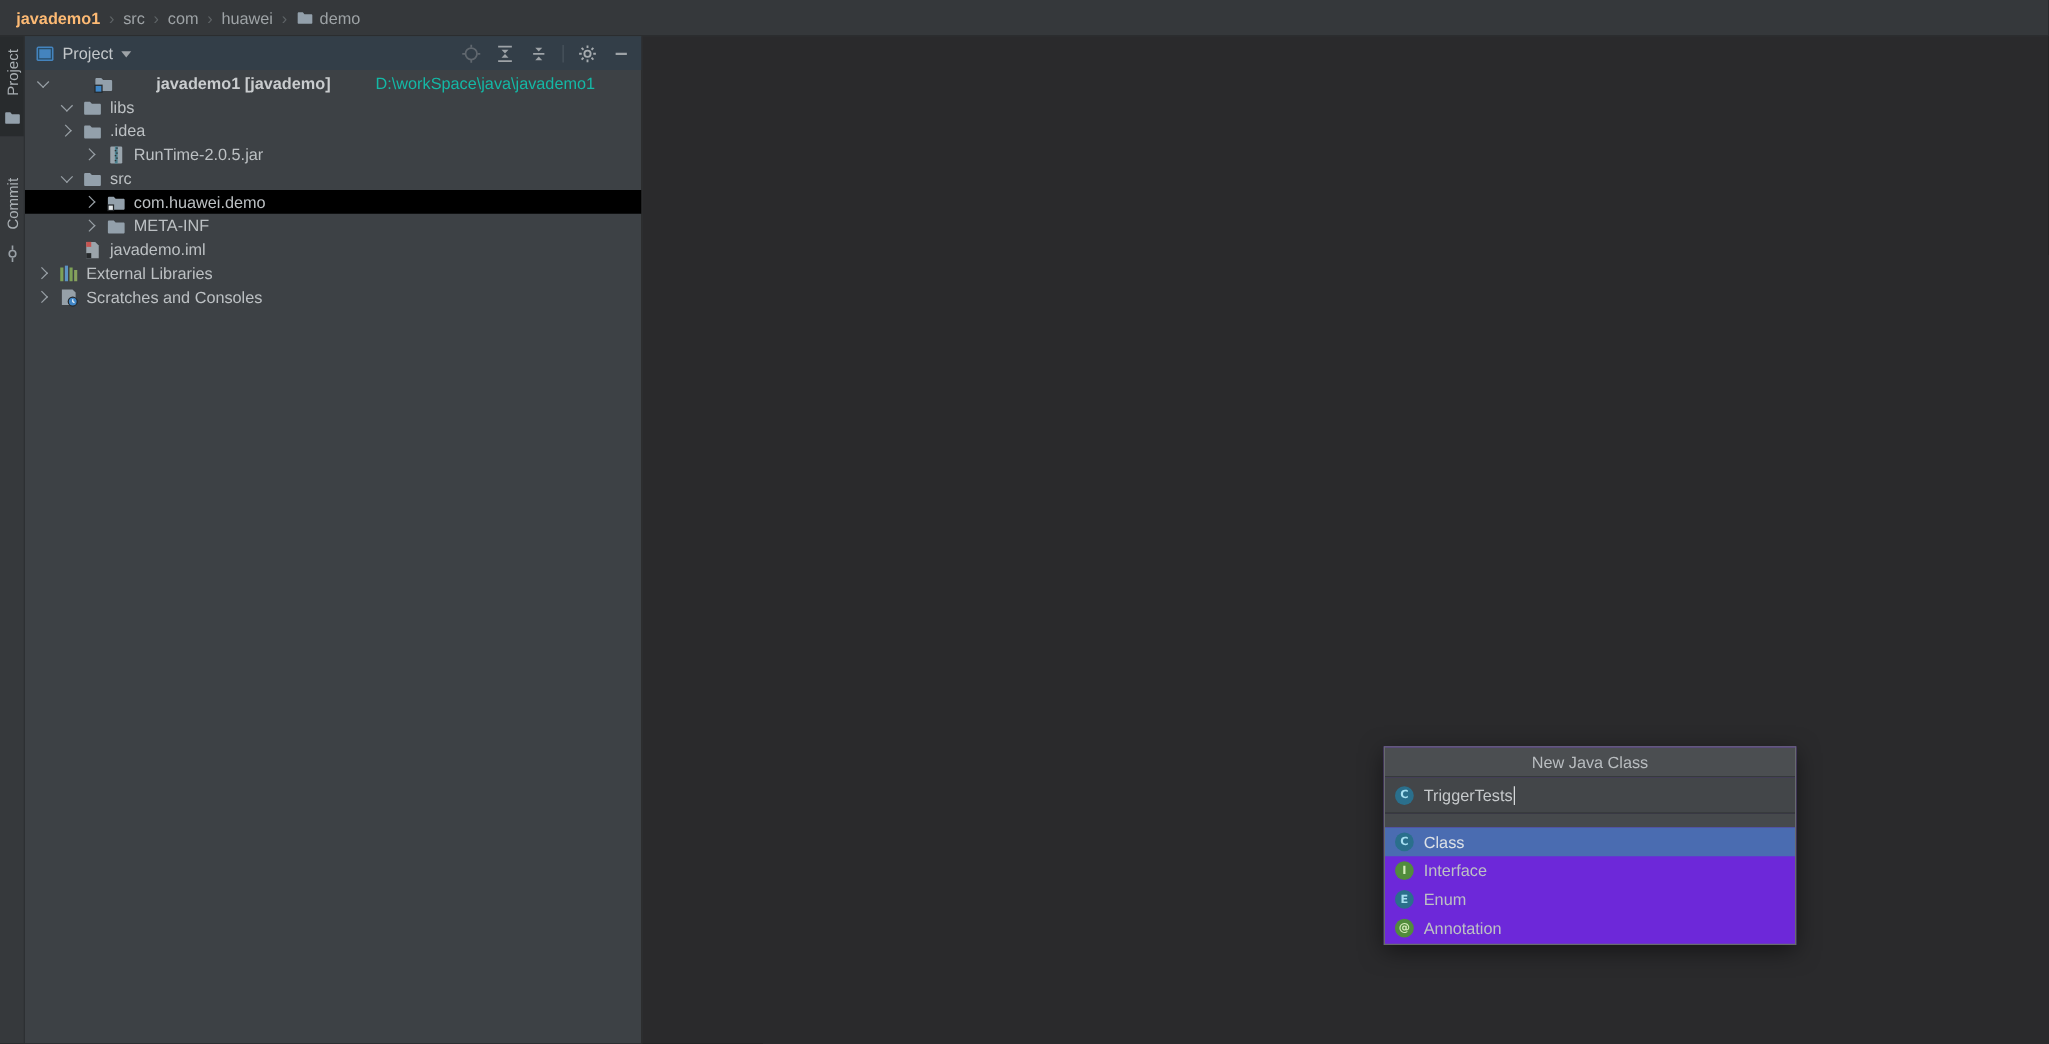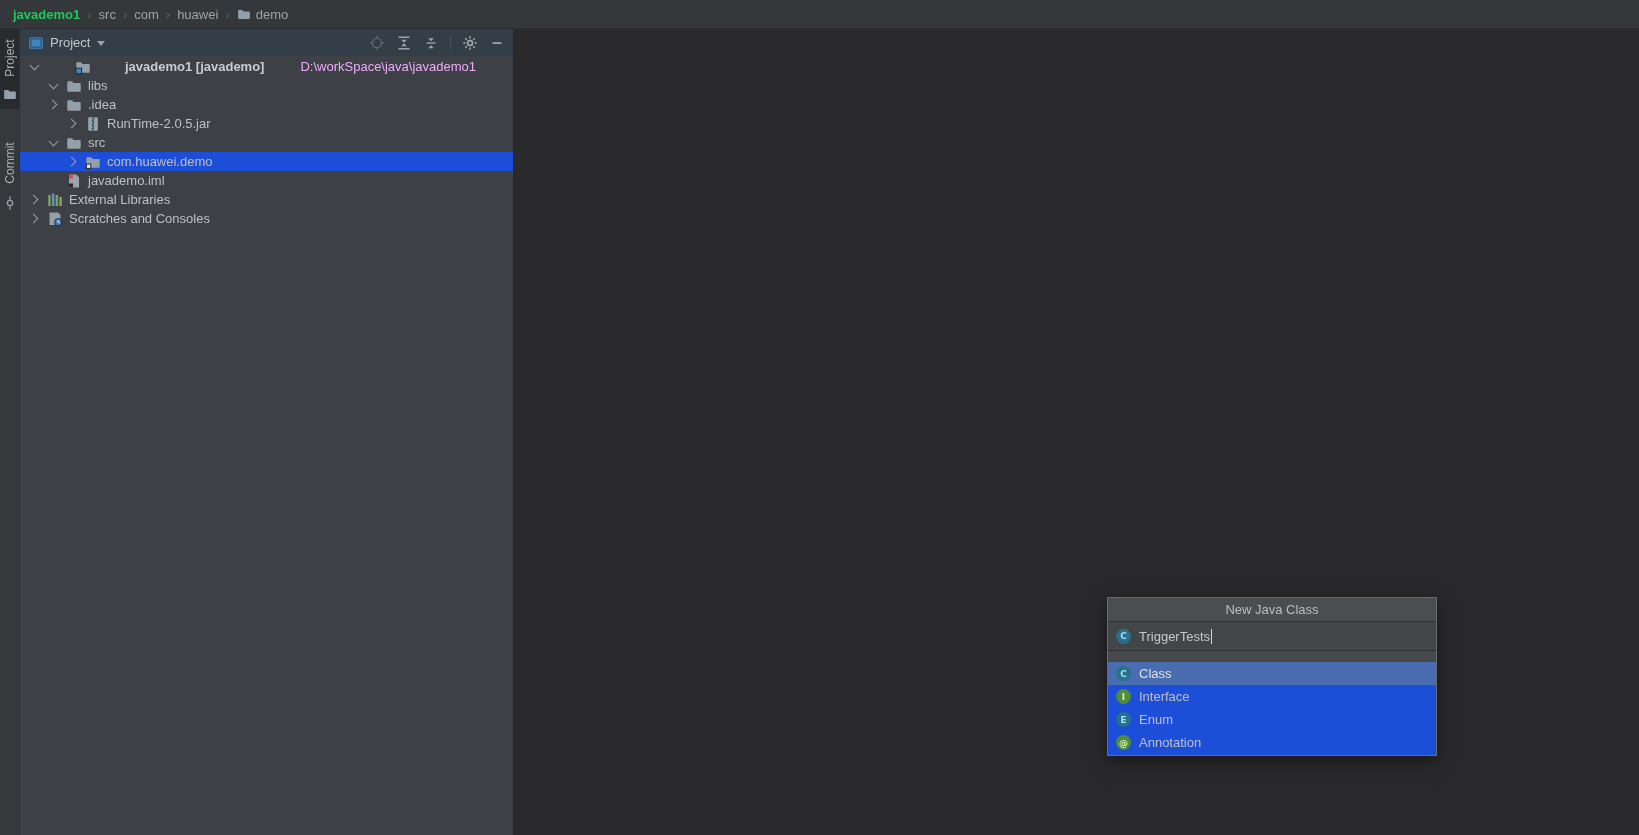--- a/index.html
+++ b/index.html
@@ -5,21 +5,21 @@
   html,body{margin:0;padding:0;background:#1e1e1e;}
   #app{position:relative;width:1639px;height:835px;background:#2A2A2C;overflow:hidden;
        font-family:"Liberation Sans",sans-serif;color:#BCC0C3;-webkit-font-smoothing:antialiased;}
   svg{display:block}
 
   
   .topbar{position:absolute;left:0;top:0;width:100%;height:29px;background:#35383B;
           border-bottom:1px solid #2B2D2F;box-sizing:border-box;display:flex;align-items:center;
           padding-left:13px;font-size:13px;}
   .crumb{color:#9EA3A6;cursor:default;display:flex;align-items:center;}
-  .crumb.bold{font-weight:bold;color:#22c55e;}
+  .crumb.bold{font-weight:bold;color:#fdba74;}
   .crumb-sep{color:#5E6366;margin:0 7px;font-size:13px;}
   .crumb .node-icon{width:14px;height:14px;margin-right:5px;}
 
   
   .stripe{position:absolute;left:0;top:29px;width:20px;height:806px;background:#36393C;
           border-right:1px solid #2D3033;box-sizing:border-box;}
   .stripe-tab-bg{position:absolute;left:0;top:0;width:19px;height:80px;background:#282B2D;}
   .vlabel{position:absolute;width:60px;text-align:center;white-space:nowrap;font-size:12px;
           color:#A9AFB3;transform:rotate(-90deg);}
   .stripe-icon{position:absolute;width:14px;height:14px;left:3px;}
@@ -34,38 +34,38 @@
   .dd-arrow{width:0;height:0;border-left:4px solid transparent;border-right:4px solid transparent;
             border-top:5px solid #9EA3A7;margin-top:2px;}
   .header-actions{margin-left:auto;display:flex;align-items:center;}
   .action-btn{width:16px;height:16px;margin-left:11px;cursor:pointer;}
   .header-divider{width:1px;height:14px;background:#4A545D;margin-left:11px;}
 
   
   .tree{position:absolute;left:0;top:28px;width:100%;}
   .tree-row{height:19px;display:flex;align-items:center;font-size:13px;color:#BCC0C3;
             white-space:nowrap;cursor:default;box-sizing:border-box;}
-  .tree-row.selected{background:#1d4ed8;}
+  .tree-row.selected{background:#000000;}
   .chev-box{width:13px;height:13px;display:flex;align-items:center;justify-content:center;
             margin-right:6px;flex:none;}
   .chev{width:6px;height:6px;border-right:1.6px solid #99A0A6;border-bottom:1.6px solid #99A0A6;}
   .chev.collapsed{transform:rotate(-45deg);margin-left:-2px;}
   .chev.expanded{transform:rotate(45deg);margin-top:-3px;}
   .node-icon{width:16px;height:16px;margin-right:6px;flex:none;}
   .node-name.bold{font-weight:bold;color:#C9CCCE;}
-  .node-path{color:#f0abfc;margin-left:8px;}
+  .node-path{color:#14b8a6;margin-left:8px;}
 
   
   .shortcuts{position:absolute;left:1161px;top:473px;}
   .shortcut-line{height:38px;display:flex;align-items:center;font-size:15px;}
   .shortcut-label{color:#7A7E81;margin-right:11px;}
   .shortcut-keys{color:#4C83CA;}
 
   
-  .dialog{position:absolute;left:1107px;top:597px;width:330px;background:#1d4ed8;
+  .dialog{position:absolute;left:1107px;top:597px;width:330px;background:#6d28d9;
           border:1px solid #676B6D;box-sizing:border-box;box-shadow:0 5px 18px rgba(0,0,0,.5);}
   .dialog-title{height:23px;background:#4B4E51;border-bottom:1px solid #313436;display:flex;
                 align-items:center;justify-content:center;font-size:13px;color:#B9BDC0;}
   .dialog-input{height:28px;background:#434649;border-bottom:1px solid #2E3032;display:flex;
                 align-items:center;padding-left:8px;font-size:13px;color:#C6C9CB;}
   .dialog-gap{height:11px;background:#46494C;}
   .dialog-list{padding-bottom:1px;}
   .opt{height:23px;display:flex;align-items:center;padding-left:8px;font-size:13px;
        color:#BDC1C4;cursor:pointer;}
   .opt.selected{background:#4A6CB1;color:#DCE1E6;}
@@ -245,20 +245,31 @@
             <span class="chev collapsed"></span>
           </span>
           <span class="node-icon">
             <svg viewBox="0 0 16 16">
               <path d="M1.3 4.3c0-.6.5-1 1-1h3.7L7.5 5h6.2c.6 0 1 .4 1 1v6.7c0 .6-.4 1-1 1H2.3c-.6 0-1-.4-1-1z" fill="#93A0AB"></path>
               <rect x="1.4" y="10" width="4.4" height="4.4" fill="#E3E8EB" stroke="#25282B"></rect>
             </svg>
           </span>
           <span class="node-name">com.huawei.demo</span>
         </div>
+        <div class="tree-row" style="padding-left: 46px;">
+          <span class="chev-box">
+            <span class="chev collapsed"></span>
+          </span>
+          <span class="node-icon">
+            <svg viewBox="0 0 16 16">
+              <path d="M1.3 4.3c0-.6.5-1 1-1h3.7L7.5 5h6.2c.6 0 1 .4 1 1v6.7c0 .6-.4 1-1 1H2.3c-.6 0-1-.4-1-1z" fill="#93A0AB"></path>
+            </svg>
+          </span>
+          <span class="node-name">META-INF</span>
+        </div>
         <div class="tree-row" style="padding-left: 27px;">
           <span class="chev-box"></span>
           <span class="node-icon">
             <svg viewBox="0 0 16 16">
               <path d="M3 1.5h7.2L13 4.3v10.2H3z" fill="#9BA4AB"></path>
               <rect x="3" y="1.5" width="4" height="4" fill="#C75450"></rect>
               <rect x="3" y="10.5" width="4" height="4" fill="#26292B"></rect>
             </svg>
           </span>
           <span class="node-name">javademo.iml</span>

